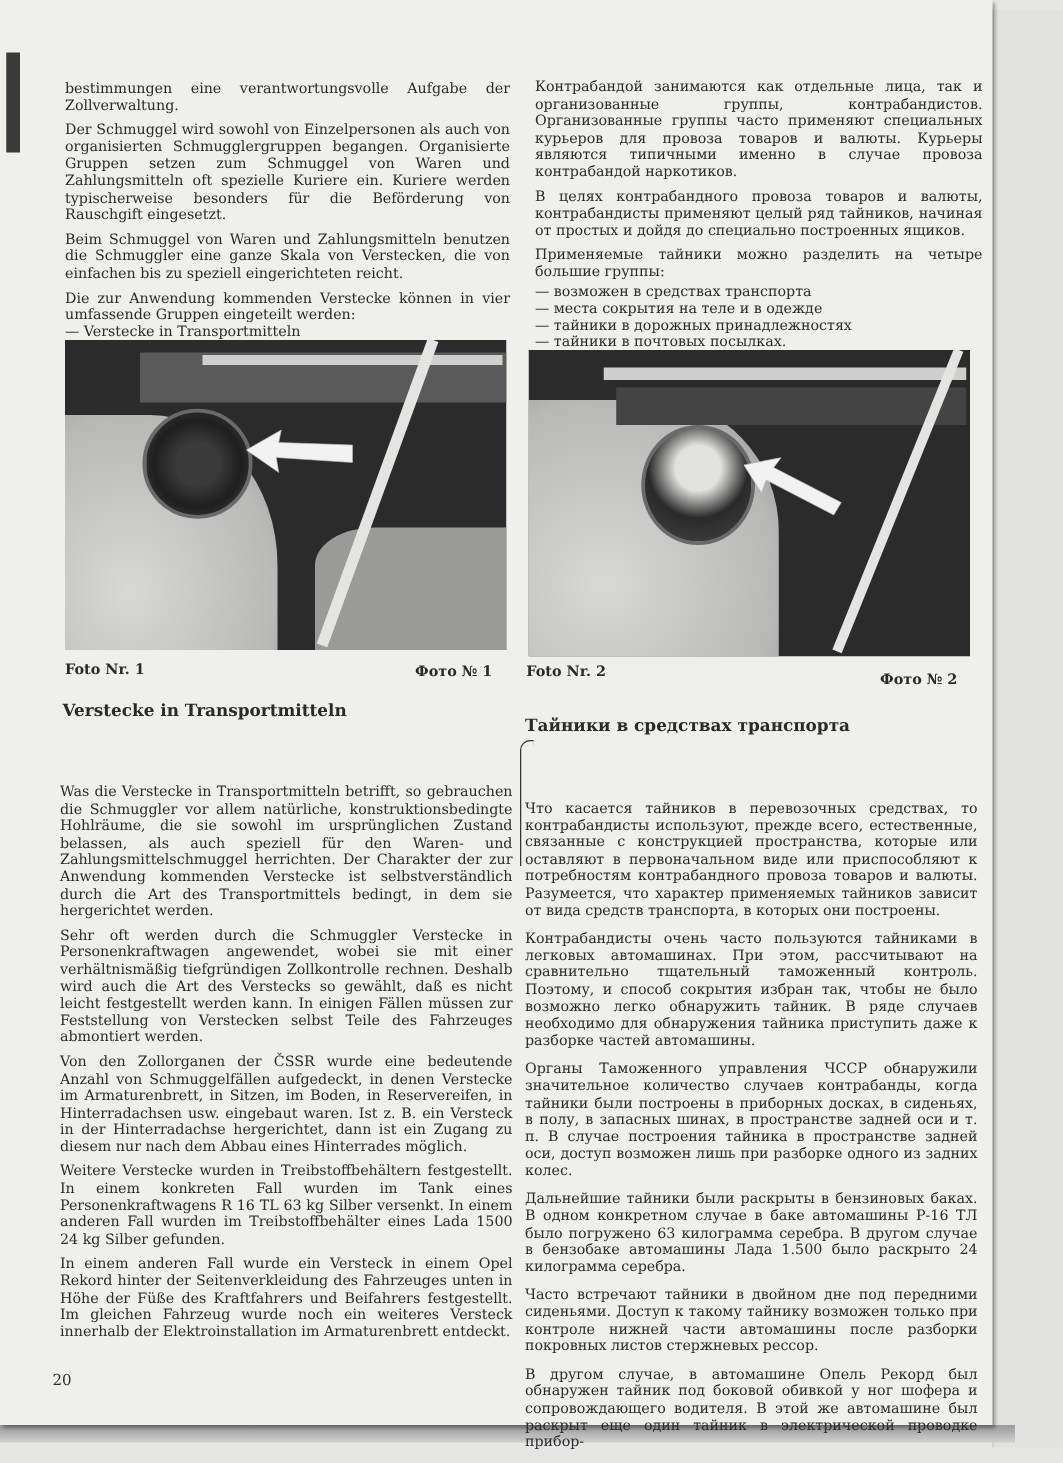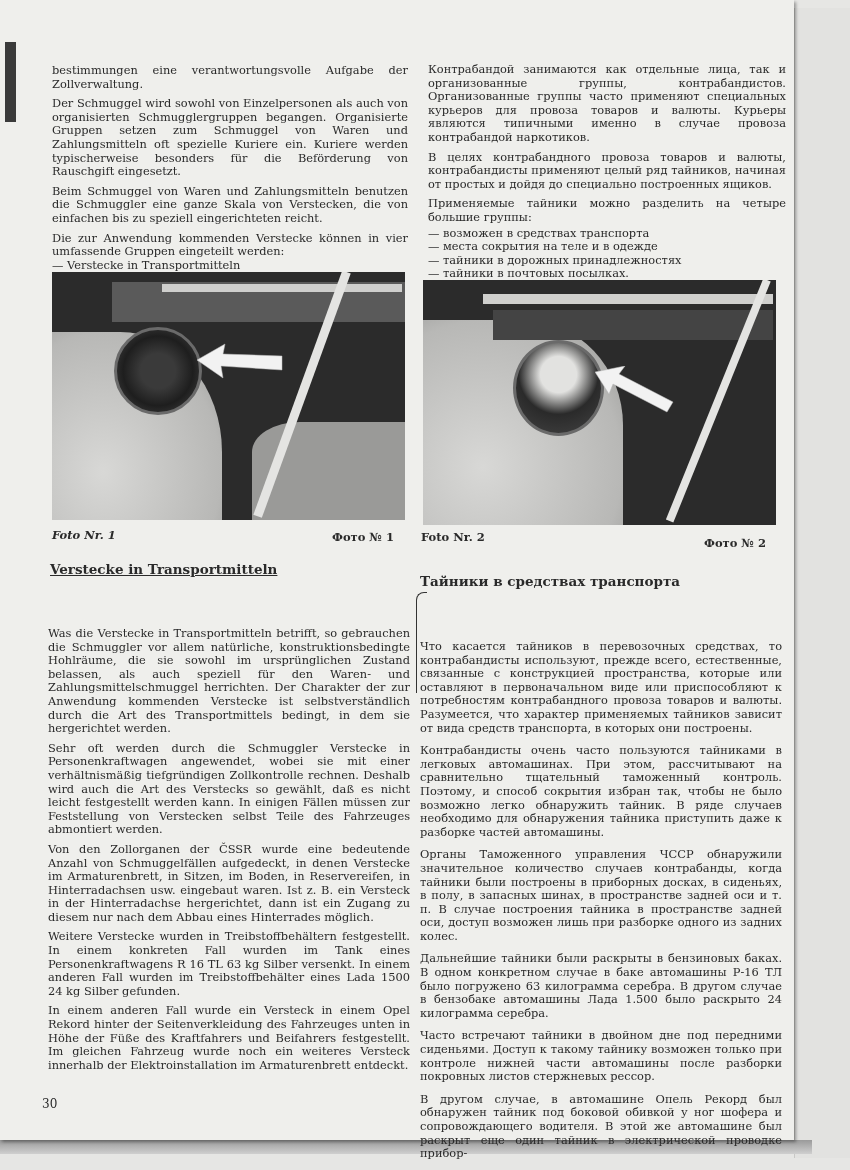--- a/index.html
+++ b/index.html
@@ -70,50 +70,50 @@
     <div class="floor" style="left:0;top:60px;width:170px;height:200px;border-radius:0 60% 0 0;"></div>
     <div class="panel" style="left:60px;top:10px;width:300px;height:40px;background:#5a5a5a;"></div>
     <div class="rail" style="left:110px;top:12px;width:240px;height:8px;"></div>
     <div class="wheel" style="left:62px;top:55px;width:82px;height:82px;"></div>
     <div class="floor" style="left:200px;top:150px;width:160px;height:100px;background:#9a9a98;border-radius:30% 0 0 0;"></div>
     <div class="bar" style="left:290px;top:0;width:9px;height:260px;transform:rotate(20deg);transform-origin:top center;"></div>
     <svg class="arrow" style="left:145px;top:70px;" width="90" height="40" viewBox="0 0 90 40">
       <polygon points="0,18 28,2 26,12 85,14 85,28 24,24 26,36" fill="#f2f2f2" stroke="#bbb" stroke-width="0.5"></polygon>
     </svg>
   </div>
-  <div class="caption" style="left:52px;top:528px;font-style:italic;">Foto Nr. 1</div>
+  <div class="caption" style="left:52px;top:528px;">Foto Nr. 1</div>
   <div class="caption" style="left:332px;top:530px;">Фото № 1</div>
 
   <div class="photo photo2">
     <div class="floor" style="left:0;top:40px;width:200px;height:210px;border-radius:0 50% 0 0;"></div>
     <div class="rail" style="left:60px;top:14px;width:290px;height:10px;"></div>
     <div class="panel" style="left:70px;top:30px;width:280px;height:30px;background:#444;"></div>
     <div class="wheel" style="left:90px;top:60px;width:85px;height:90px;background:radial-gradient(circle at 50% 35%,#e2e2e0 25%,#2a2a2a 55%,#444);"></div>
     <div class="bar" style="left:340px;top:0;width:8px;height:260px;transform:rotate(22deg);transform-origin:top center;"></div>
     <svg class="arrow" style="left:172px;top:86px;" width="80" height="50" viewBox="0 0 80 50">
       <polygon points="0,6 30,0 24,8 78,36 72,46 18,18 14,28" fill="#f2f2f2" stroke="#bbb" stroke-width="0.5"></polygon>
     </svg>
   </div>
   <div class="caption" style="left:421px;top:530px;">Foto Nr. 2</div>
   <div class="caption" style="left:704px;top:536px;">Фото № 2</div>
 
-  <div class="heading" style="left:50px;top:561px;text-decoration:underline;">Verstecke in Transportmitteln</div>
+  <div class="heading" style="left:50px;top:561px;">Verstecke in Transportmitteln</div>
   <div class="col col-left-bottom">
     <p>Was die Verstecke in Transportmitteln betrifft, so gebrauchen die Schmuggler vor allem natürliche, konstruktionsbedingte Hohlräume, die sie sowohl im ursprünglichen Zustand belassen, als auch speziell für den Waren- und Zahlungsmittelschmuggel herrichten. Der Charakter der zur Anwendung kommenden Verstecke ist selbstverständlich durch die Art des Transportmittels bedingt, in dem sie hergerichtet werden.</p>
     <p>Sehr oft werden durch die Schmuggler Verstecke in Personenkraftwagen angewendet, wobei sie mit einer verhältnismäßig tiefgründigen Zollkontrolle rechnen. Deshalb wird auch die Art des Verstecks so gewählt, daß es nicht leicht festgestellt werden kann. In einigen Fällen müssen zur Feststellung von Verstecken selbst Teile des Fahrzeuges abmontiert werden.</p>
     <p>Von den Zollorganen der ČSSR wurde eine bedeutende Anzahl von Schmuggelfällen aufgedeckt, in denen Verstecke im Armaturenbrett, in Sitzen, im Boden, in Reservereifen, in Hinterradachsen usw. eingebaut waren. Ist z. B. ein Versteck in der Hinterradachse hergerichtet, dann ist ein Zugang zu diesem nur nach dem Abbau eines Hinterrades möglich.</p>
     <p>Weitere Verstecke wurden in Treibstoffbehältern festgestellt. In einem konkreten Fall wurden im Tank eines Personenkraftwagens R 16 TL 63 kg Silber versenkt. In einem anderen Fall wurden im Treibstoffbehälter eines Lada 1500 24 kg Silber gefunden.</p>
     <p>In einem anderen Fall wurde ein Versteck in einem Opel Rekord hinter der Seitenverkleidung des Fahrzeuges unten in Höhe der Füße des Kraftfahrers und Beifahrers festgestellt. Im gleichen Fahrzeug wurde noch ein weiteres Versteck innerhalb der Elektroinstallation im Armaturenbrett entdeckt.</p>
   </div>
 
   <div class="heading" style="left:420px;top:573px;">Тайники в средствах транспорта</div>
   <div class="pencil-mark"></div>
   <div class="col col-right-bottom">
     <p style="margin-bottom:9px">Что касается тайников в перевозочных средствах, то контрабандисты используют, прежде всего, естественные, связанные с конструкцией пространства, которые или оставляют в первоначальном виде или приспособляют к потребностям контрабандного провоза товаров и валюты. Разумеется, что характер применяемых тайников зависит от вида средств транспорта, в которых они построены.</p>
     <p style="margin-bottom:9px">Контрабандисты очень часто пользуются тайниками в легковых автомашинах. При этом, рассчитывают на сравнительно тщательный таможенный контроль. Поэтому, и способ сокрытия избран так, чтобы не было возможно легко обнаружить тайник. В ряде случаев необходимо для обнаружения тайника приступить даже к разборке частей автомашины.</p>
     <p style="margin-bottom:9px">Органы Таможенного управления ЧССР обнаружили значительное количество случаев контрабанды, когда тайники были построены в приборных досках, в сиденьях, в полу, в запасных шинах, в пространстве задней оси и т. п. В случае построения тайника в пространстве задней оси, доступ возможен лишь при разборке одного из задних колес.</p>
     <p style="margin-bottom:9px">Дальнейшие тайники были раскрыты в бензиновых баках. В одном конкретном случае в баке автомашины Р-16 ТЛ было погружено 63 килограмма серебра. В другом случае в бензобаке автомашины Лада 1.500 было раскрыто 24 килограмма серебра.</p>
     <p style="margin-bottom:9px">Часто встречают тайники в двойном дне под передними сиденьями. Доступ к такому тайнику возможен только при контроле нижней части автомашины после разборки покровных листов стержневых рессор.</p>
     <p>В другом случае, в автомашине Опель Рекорд был обнаружен тайник под боковой обивкой у ног шофера и сопровождающего водителя. В этой же автомашине был раскрыт еще один тайник в электрической проводке прибор-</p>
   </div>
 
-  <div class="page-number">30</div>
+  <div class="page-number">20</div>
 </div>
 
 </body></html>

